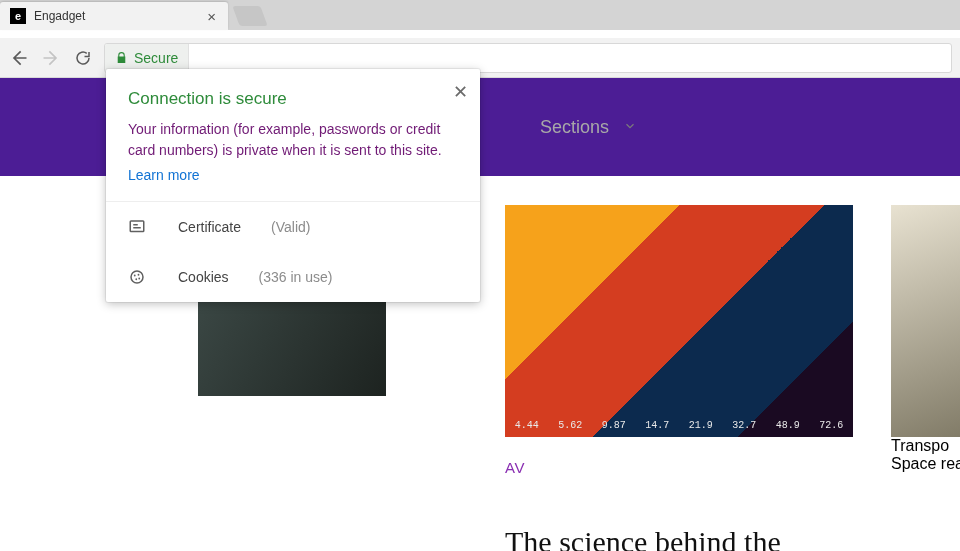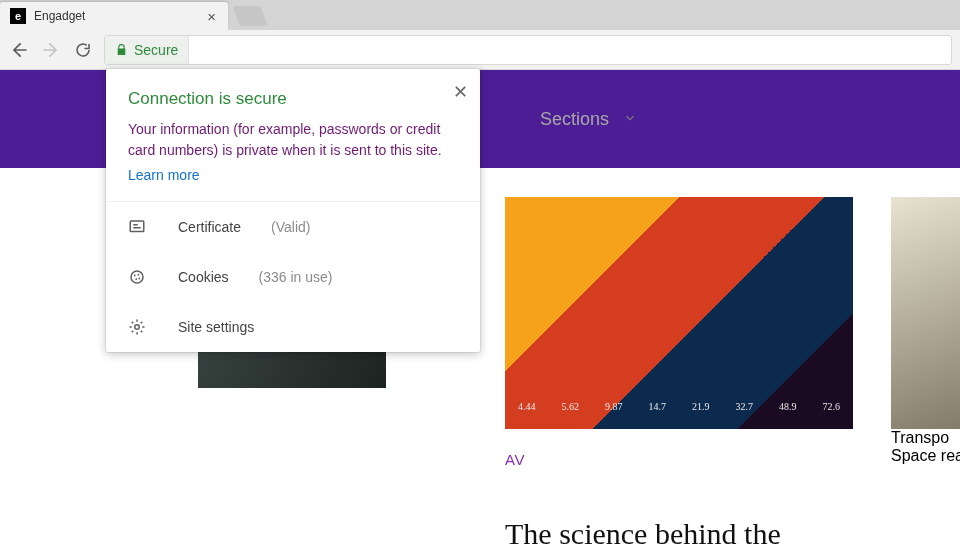--- a/index.html
+++ b/index.html
@@ -49,20 +49,21 @@
 
   
   .toolbar {
     height: 40px;
     background: #f2f2f2;
     border-bottom: 1px solid #d9d9d9;
     display: flex;
     align-items: center;
     padding: 0 8px;
     gap: 10px;
+    margin-top: 8px;
   }
   .nav-btn { width: 22px; height: 22px; display: flex; align-items:center; justify-content:center; color:#555; cursor:pointer; }
   .nav-btn.disabled { color:#b5b5b5; }
 
   .omnibox {
     flex: 1;
     height: 30px;
     border: 1px solid #d8d8d8;
     border-radius: 3px;
     background: #fff;
@@ -117,23 +118,23 @@
     display:flex; gap:38px;
   }
   .card { width:348px; }
   .card .hero {
     width:348px; height:232px;
     background: linear-gradient(135deg,#f6a21b 0 30%, #d43d20 30% 55%, #0c2a4e 55% 80%, #1a0a22 80% 100%);
     position:relative;
     overflow:hidden;
   }
   .hero-tickbar {
-    position:absolute; bottom:17px; left:0; right:0;
+    position:absolute; bottom:6px; left:0; right:0;
     display:flex; justify-content:space-around;
-    font-family: Liberation Serif, serif; font-size:10px; color:#e9e9e9;
+    font-family: Liberation Mono, monospace; font-size:10px; color:#e9e9e9;
   }
   .card .cat { color:#8a2fb2; font-size:15px; margin:22px 0 4px; letter-spacing:.5px; }
   .card .headline { font-family: Georgia, "Times New Roman", serif; font-size:30px; color:#111; line-height:1.2;margin-top:48px; }
 
   .card2 { width:120px; overflow:hidden; }
   .card2 .hero2 { width:120px; height:232px; background: linear-gradient(160deg,#e8e2d1,#7a7460); }
 
   
   .popover {
     position: absolute;
@@ -264,22 +265,13 @@
           <circle cx="12" cy="12" r="8" fill="none" stroke="#606060" stroke-width="2"></circle>
           <circle cx="9" cy="10" r="1.2" fill="#606060"></circle>
           <circle cx="14" cy="9" r="1.2" fill="#606060"></circle>
           <circle cx="11" cy="15" r="1.2" fill="#606060"></circle>
           <circle cx="15" cy="14" r="1.2" fill="#606060"></circle>
         </svg>
     </span>
     <span>Cookies</span>
     <span class="sub">(336 in use)</span>
   </div>
-  <div class="popover-row">
-    <span class="icon">
-      <svg width="18" height="18" viewBox="0 0 24 24">
-          <circle cx="12" cy="12" r="3" fill="none" stroke="#606060" stroke-width="2"></circle>
-          <path fill="none" stroke="#606060" stroke-width="2" d="M12 2v3M12 19v3M2 12h3M19 12h3M4.9 4.9l2.1 2.1M17 17l2.1 2.1M4.9 19.1L7 17M17 7l2.1-2.1"></path>
-        </svg>
-    </span>
-    <span>Site settings</span>
-  </div>
 </div>
 
 </body></html>

